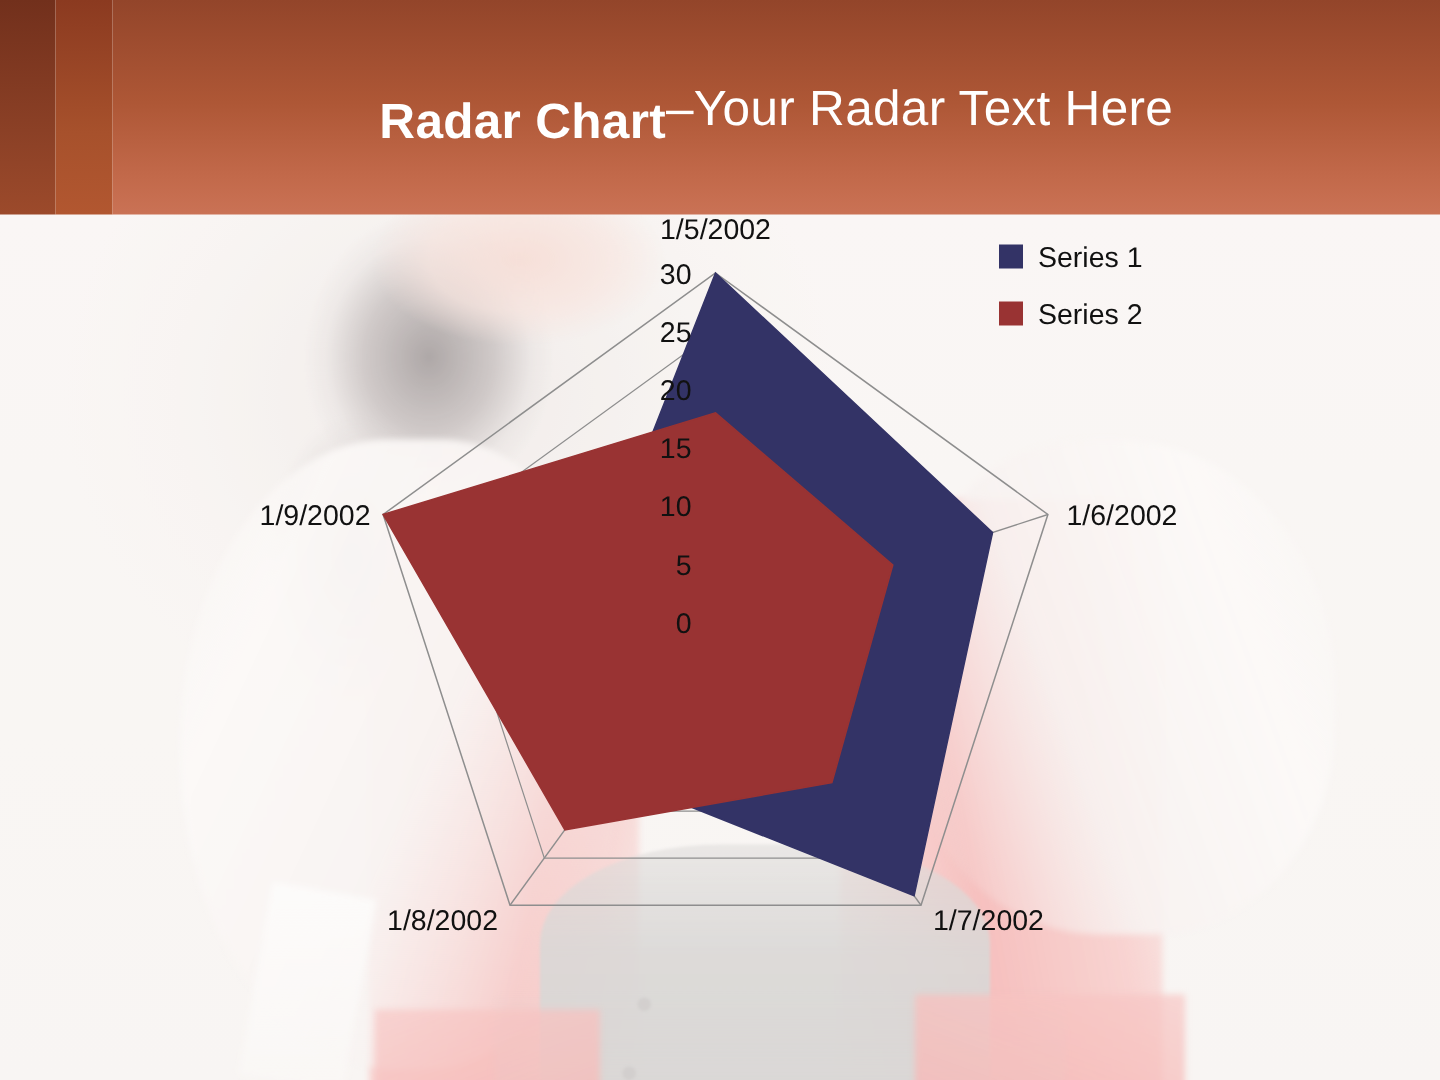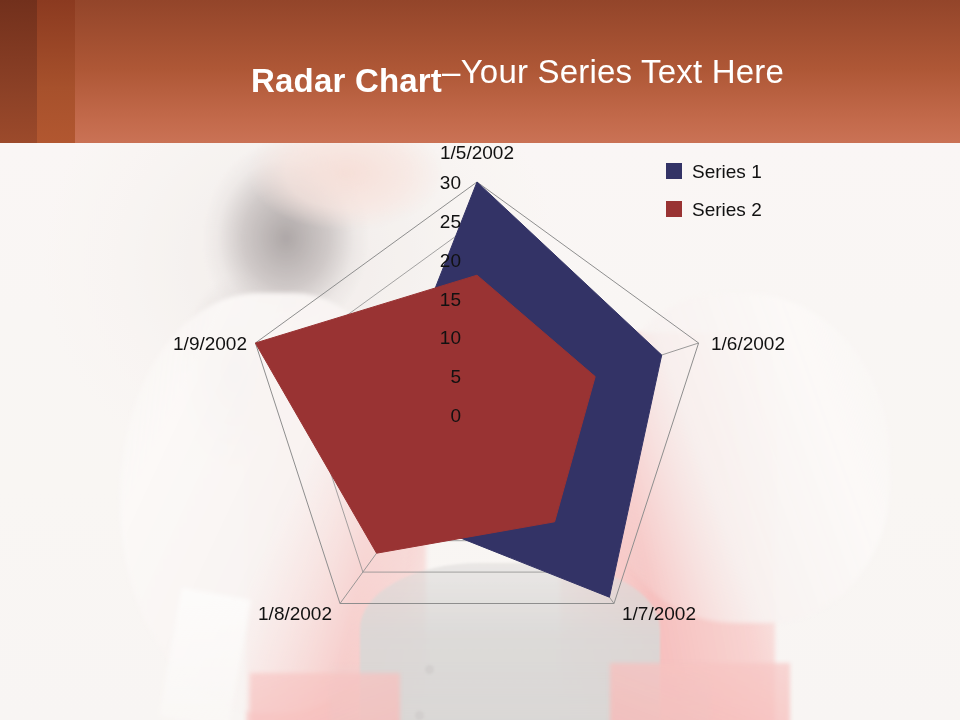--- a/index.html
+++ b/index.html
@@ -197,21 +197,21 @@
     <div class="ph ph-veil"></div>
   </div>
 
   <div id="header">
     <div class="band" id="band-dark"></div>
     <div class="band" id="band-mid"></div>
     <div class="band" id="band-main"></div>
     <div id="header-title">
       <span class="t-bold">Radar Chart</span>
         <span class="t-light"> – </span>
-        <span class="t-light">Your Series Text Here</span>
+        <span class="t-light">Your Radar Text Here</span>
     </div>
   </div>
 
   <div id="chart">
     <svg width="960" height="577" viewBox="0 0 960 577">
       <g id="grid-rings">
           <polygon points="477.0,233.2 513.9,260.0 499.8,303.4 454.2,303.4 440.1,260.0" fill="none" stroke="#8E8E8E" stroke-width="0.8"></polygon>
           <polygon points="477.0,194.3 550.9,248.0 522.7,334.8 431.3,334.8 403.1,248.0" fill="none" stroke="#8E8E8E" stroke-width="0.8"></polygon>
           <polygon points="477.0,155.5 587.8,236.0 545.5,366.3 408.5,366.3 366.2,236.0" fill="none" stroke="#8E8E8E" stroke-width="0.8"></polygon>
           <polygon points="477.0,116.7 624.7,224.0 568.3,397.7 385.7,397.7 329.3,224.0" fill="none" stroke="#8E8E8E" stroke-width="0.8"></polygon>

